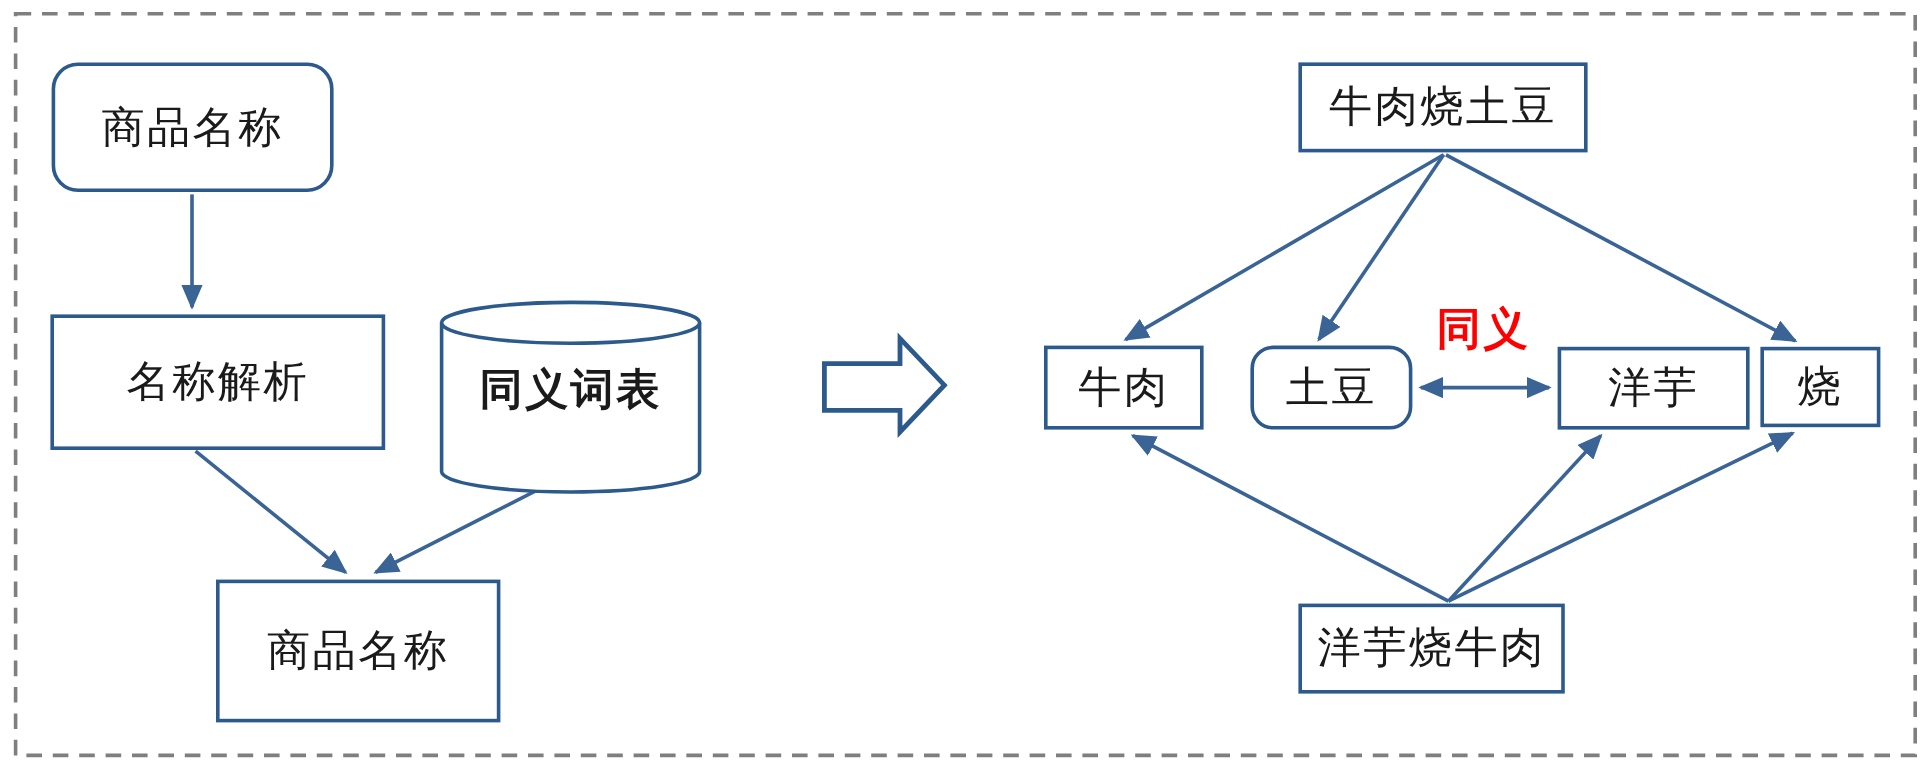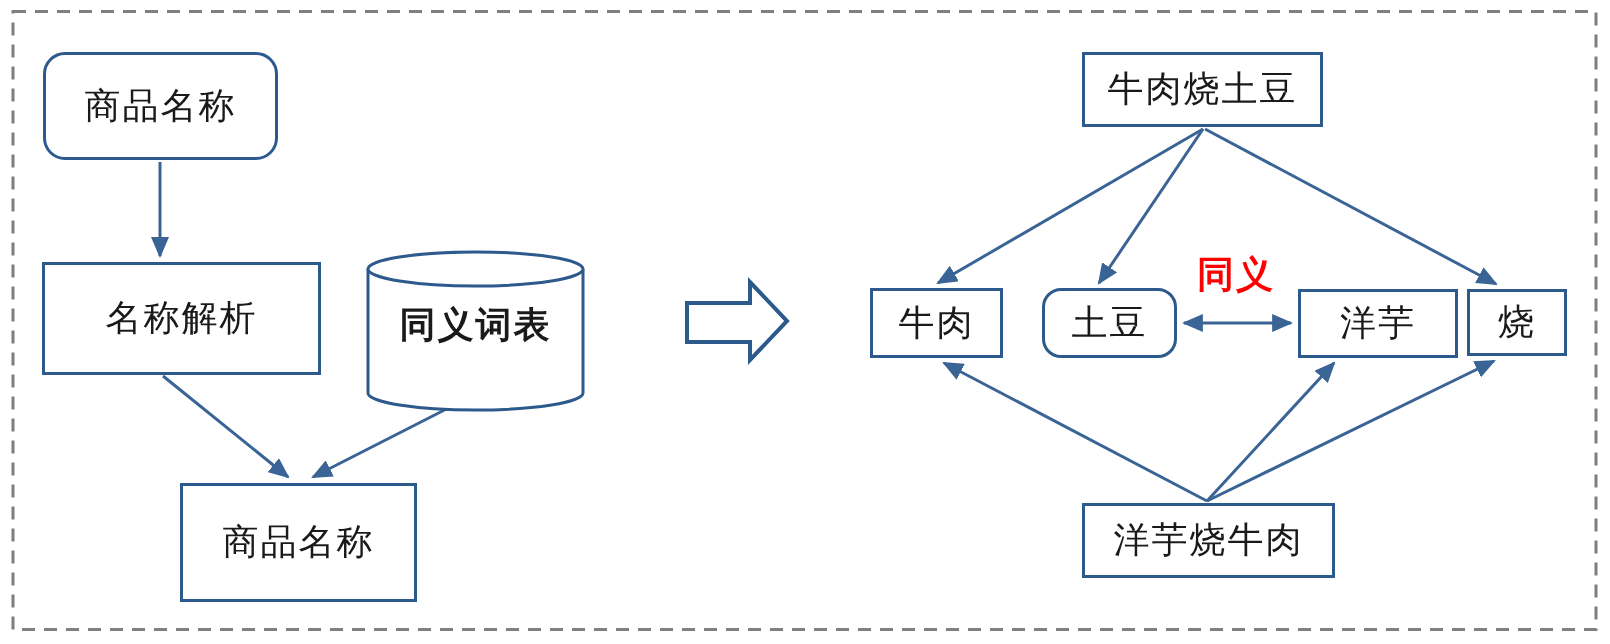--- a/index.html
+++ b/index.html
@@ -62,21 +62,21 @@
   
   .n-product   { left: 43px;   top: 52px;  width: 235px; height: 108px; }
   .n-parse     { left: 42px;   top: 262px; width: 279px; height: 113px; }
   .n-match     { left: 180px;  top: 483px; width: 237px; height: 119px; }
   .n-syntable  { left: 368px;  top: 292px; width: 215px; height: 66px;  }
   .n-srctop    { left: 1082px; top: 52px;  width: 241px; height: 75px;  }
   .n-beef      { left: 870px;  top: 288px; width: 133px; height: 70px;  }
   .n-potato    { left: 1042px; top: 288px; width: 135px; height: 70px; border-radius: 19px;  }
   .n-yam       { left: 1298px; top: 289px; width: 160px; height: 69px;  }
   .n-braise    { left: 1467px; top: 289px; width: 100px; height: 67px;  }
-  .n-srcbottom { left: 1082px; top: 503px; width: 253px; height: 75px;  }
+  .n-srcbottom { left: 1082px; top: 503px; width: 222px; height: 75px;  }
   .n-synonym   { left: 1186px; top: 252px; width: 100px; height: 46px;  }
 </style>
 </head>
 <body>
 
 <div class="canvas">
 
   <svg class="wires" viewBox="0 0 1610 644" xmlns="http://www.w3.org/2000/svg">
     <defs>
       <marker id="ah" markerUnits="strokeWidth" markerWidth="7" markerHeight="6" refX="6.3" refY="3" orient="auto">

